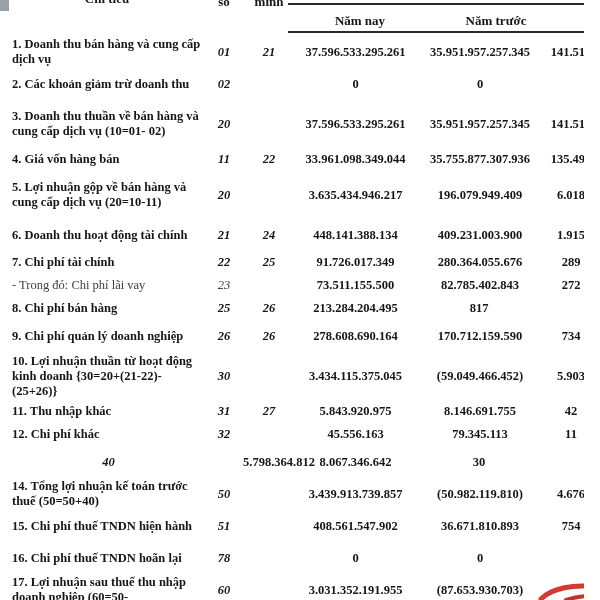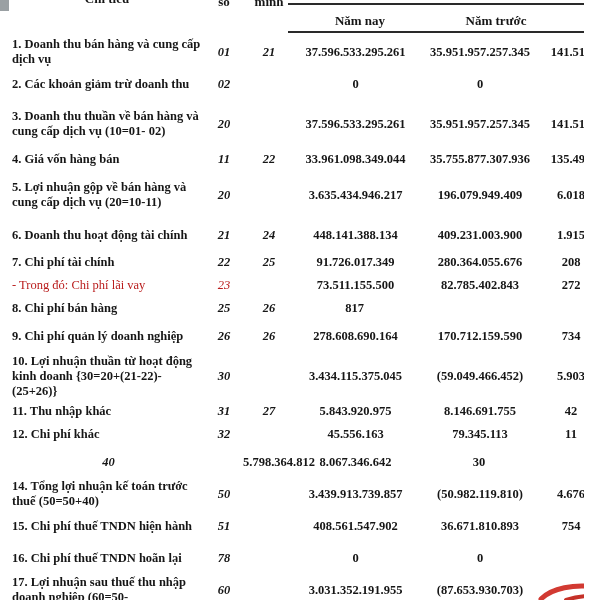--- a/index.html
+++ b/index.html
@@ -45,21 +45,21 @@
   }
   .row.l1{min-height:23px;}
   .row.l2{min-height:32px;}
   .row.l3{min-height:48px;}
   .c{font-size:12.5px;font-weight:bold;line-height:15px;}
   .c.label{width:190px;}
   .c.code,.c.note{text-align:center;font-style:italic;}
   .c.num{text-align:center;white-space:nowrap;}
   .c.extra{padding-right:2px;}
   .row.sub .label,.row.sub .code{
-    font-weight:normal;color:#b91c1c;
+    font-weight:normal;color:#404040;
   }
   
   .red-mark{
     position:absolute;left:538px;top:580px;width:70px;height:26px;
   }
 </style>
 </head>
 <body>
 
 <div class="page">
@@ -124,34 +124,35 @@
         <div class="c num current">448.141.388.134</div>
         <div class="c num prior">409.231.003.900</div>
         <div class="c num extra">1.915</div>
       </div>
       <div class="row l1">
         <div class="c label">7. Chi phí tài chính</div>
         <div class="c code">22</div>
         <div class="c note">25</div>
         <div class="c num current">91.726.017.349</div>
         <div class="c num prior">280.364.055.676</div>
-        <div class="c num extra">208</div>
+        <div class="c num extra">289</div>
       </div>
       <div class="row l1 sub">
         <div class="c label">- Trong đó: Chi phí lãi vay</div>
         <div class="c code">23</div>
         <div class="c note"></div>
         <div class="c num current">73.511.155.500</div>
         <div class="c num prior">82.785.402.843</div>
         <div class="c num extra">272</div>
       </div>
       <div class="row l1">
         <div class="c label">8. Chi phí bán hàng</div>
         <div class="c code">25</div>
         <div class="c note">26</div>
+        <div class="c num prior">213.284.204.495</div>
         <div class="c num extra">817</div>
       </div>
       <div class="row l2">
         <div class="c label">9. Chi phí quản lý doanh nghiệp</div>
         <div class="c code">26</div>
         <div class="c note">26</div>
         <div class="c num current">278.608.690.164</div>
         <div class="c num prior">170.712.159.590</div>
         <div class="c num extra">734</div>
       </div>

